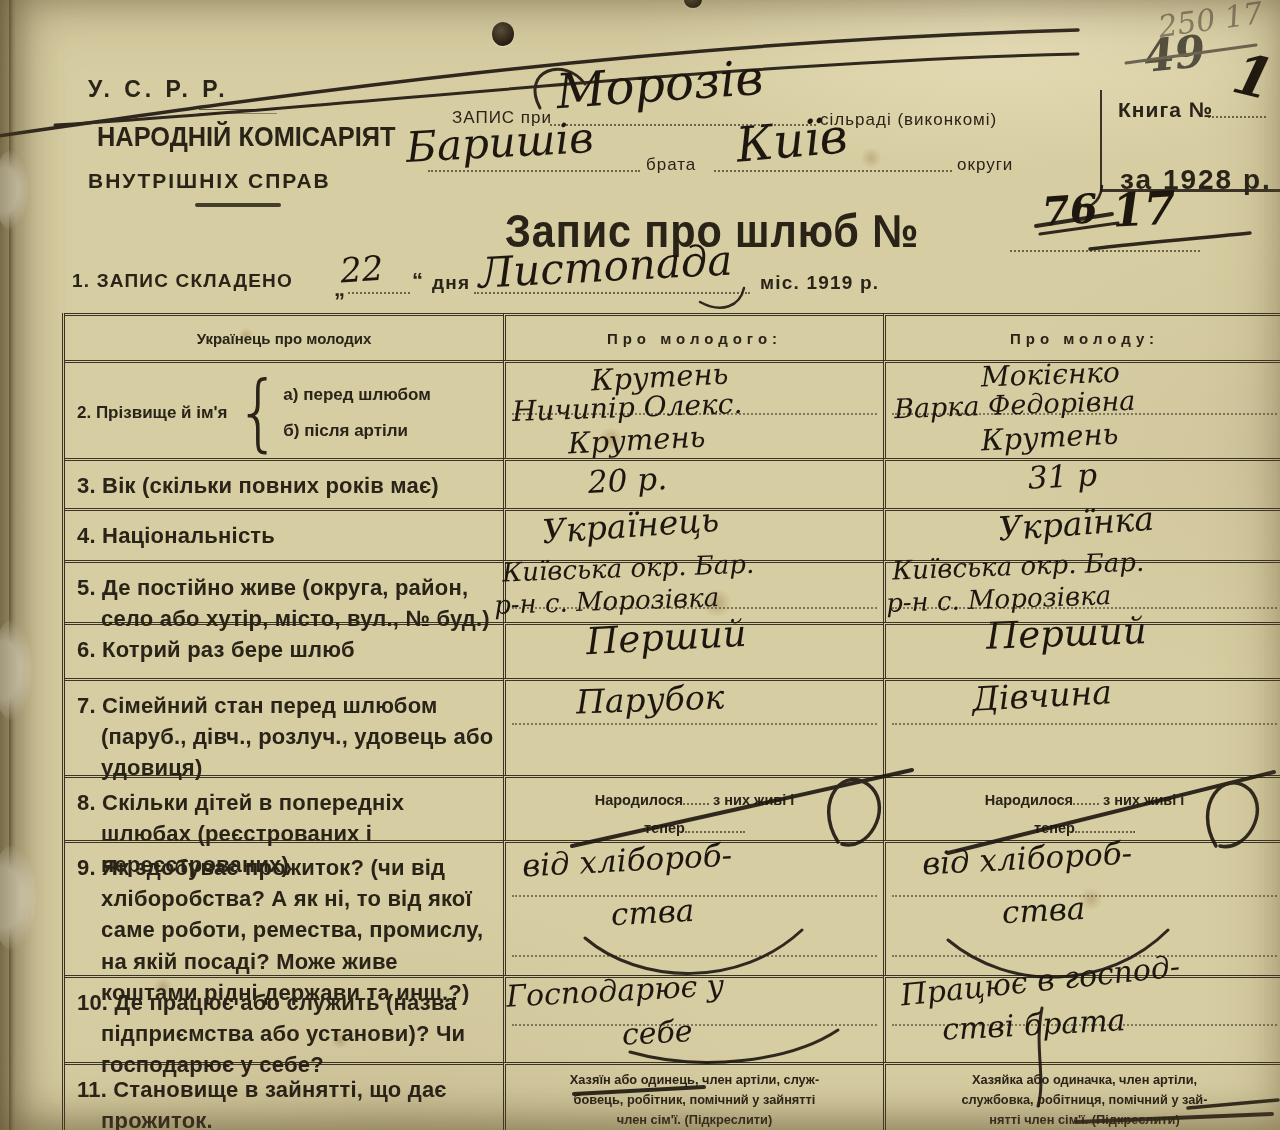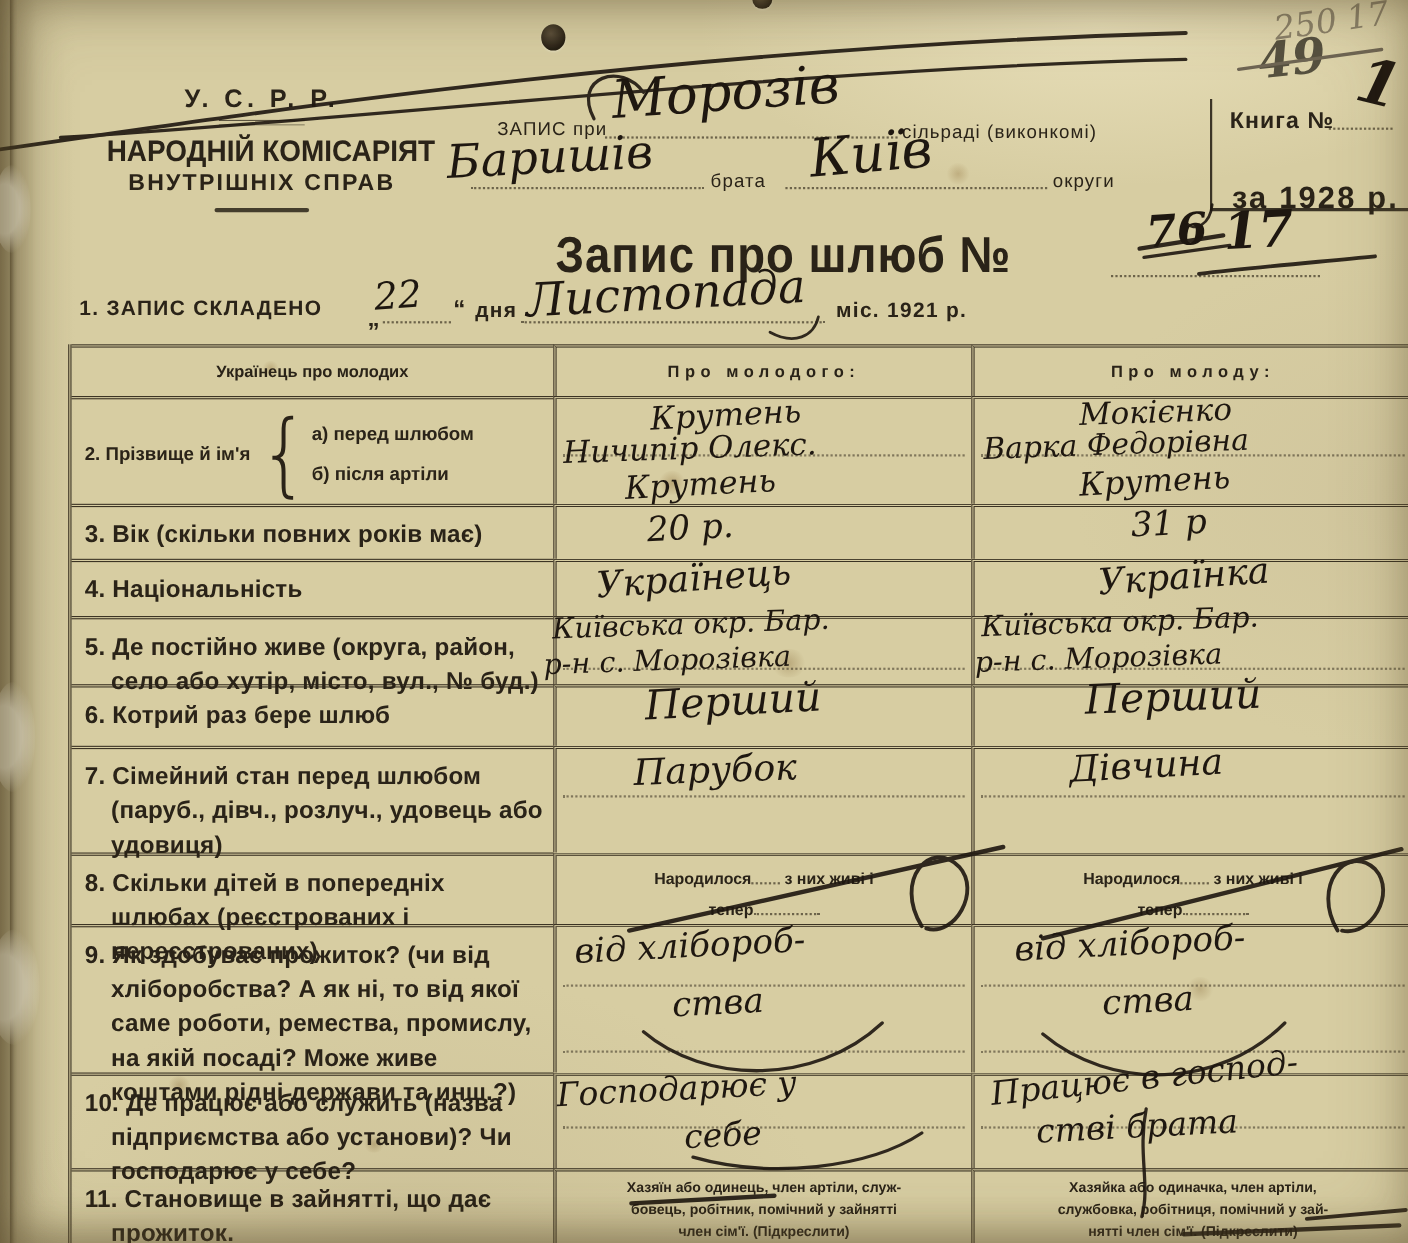--- a/index.html
+++ b/index.html
@@ -21,25 +21,25 @@
   .t1{left:-8px;top:620px;width:40px;height:100px;}
   .t2{left:-10px;top:845px;width:46px;height:105px;}
   .t3{left:-6px;top:150px;width:34px;height:80px;}
   .hole{position:absolute;border-radius:50%;background:radial-gradient(circle at 40% 35%, #5a4e3a, #241d12 72%);box-shadow:0 1px 2px rgba(255,255,250,.35);}
   .h1{left:492px;top:22px;width:22px;height:24px;}
   .h2{left:684px;top:-8px;width:18px;height:16px;}
   .stain{position:absolute;border-radius:50%;pointer-events:none;}
 
   
   .p{position:absolute;white-space:nowrap;}
-  .org{left:88px;top:76px;width:300px;text-align:center;}
+  .org{left:88px;top:76px;width:300px;}
   .org .l1{font-size:23px;font-weight:bold;letter-spacing:4px;}
   .org .d1{width:78px;height:3px;margin:6px auto 8px;border-top:1px solid rgba(42,35,24,.7);border-bottom:1px solid rgba(42,35,24,.45);}
   .org .l2{font-size:27px;font-weight:bold;transform:scaleX(.94);transform-origin:center;letter-spacing:0;}
-  .org .l3{font-size:21px;font-weight:bold;letter-spacing:2px;margin-top:2px;}
+  .org .l3{font-size:21px;font-weight:bold;letter-spacing:2px;margin-top:16px;}
   .org .d2{width:86px;height:4px;background:rgba(42,35,24,.85);margin:10px auto 0;border-radius:2px;}
   .reg{font-weight:normal;font-size:17px;letter-spacing:1px;text-align:right;}
   .dotted{position:absolute;border-bottom:2px dotted rgba(42,34,20,.62);}
   .bookbox{position:absolute;left:1100px;top:90px;width:180px;height:99px;
     border-left:2px solid rgba(42,35,24,.9);border-bottom:3px solid rgba(42,35,24,.9);}
   .bookbox .bl{position:absolute;left:16px;top:8px;font-size:21px;font-weight:bold;letter-spacing:1px;}
   .bookbox .yr{position:absolute;left:18px;top:74px;font-size:28px;font-weight:bold;letter-spacing:2px;}
   .title{left:505px;top:204px;font-size:46px;font-weight:bold;letter-spacing:1px;transform:scaleX(.9);transform-origin:left;}
   .cmp{font-weight:bold;font-size:19px;letter-spacing:1.2px;}
 
@@ -119,21 +119,21 @@
   <span class="dotted" style="left:1010px;top:236px;width:190px;height:14px;"></span>
   <span class="hw" style="left:1042px;top:190px;font-size:40px;font-weight:bold;transform:rotate(-4deg);">76</span>
   <span class="hw" style="left:1112px;top:186px;font-size:46px;font-weight:bold;transform:rotate(-3deg);">17</span>
 
   <span class="p cmp" style="left:72px;top:270px;">1. ЗАПИС СКЛАДЕНО</span>
   <span class="p cmp" style="left:334px;top:276px;font-size:22px;">„</span>
   <span class="dotted" style="left:348px;top:278px;width:62px;height:14px;"></span>
   <span class="p cmp" style="left:412px;top:268px;font-size:22px;">“</span>
   <span class="p cmp" style="left:432px;top:272px;">дня</span>
   <span class="dotted" style="left:474px;top:278px;width:276px;height:14px;"></span>
-  <span class="p cmp" style="left:760px;top:272px;">міс. 1921 р.</span>
+  <span class="p cmp" style="left:760px;top:272px;">міс. 1919 р.</span>
   <span class="hw" style="left:340px;top:252px;font-size:34px;transform:rotate(-4deg);">22</span>
   <span class="hw" style="left:478px;top:246px;font-size:42px;transform:rotate(-3deg);">Листопада</span>
 
   <div id="ftable">
 
     <div class="cell thead">Українець про молодих</div>
     <div class="cell cv thead sp">Про молодого:</div>
     <div class="cell cv thead sp">Про молоду:</div>
 
     <div class="cell r2flex">

